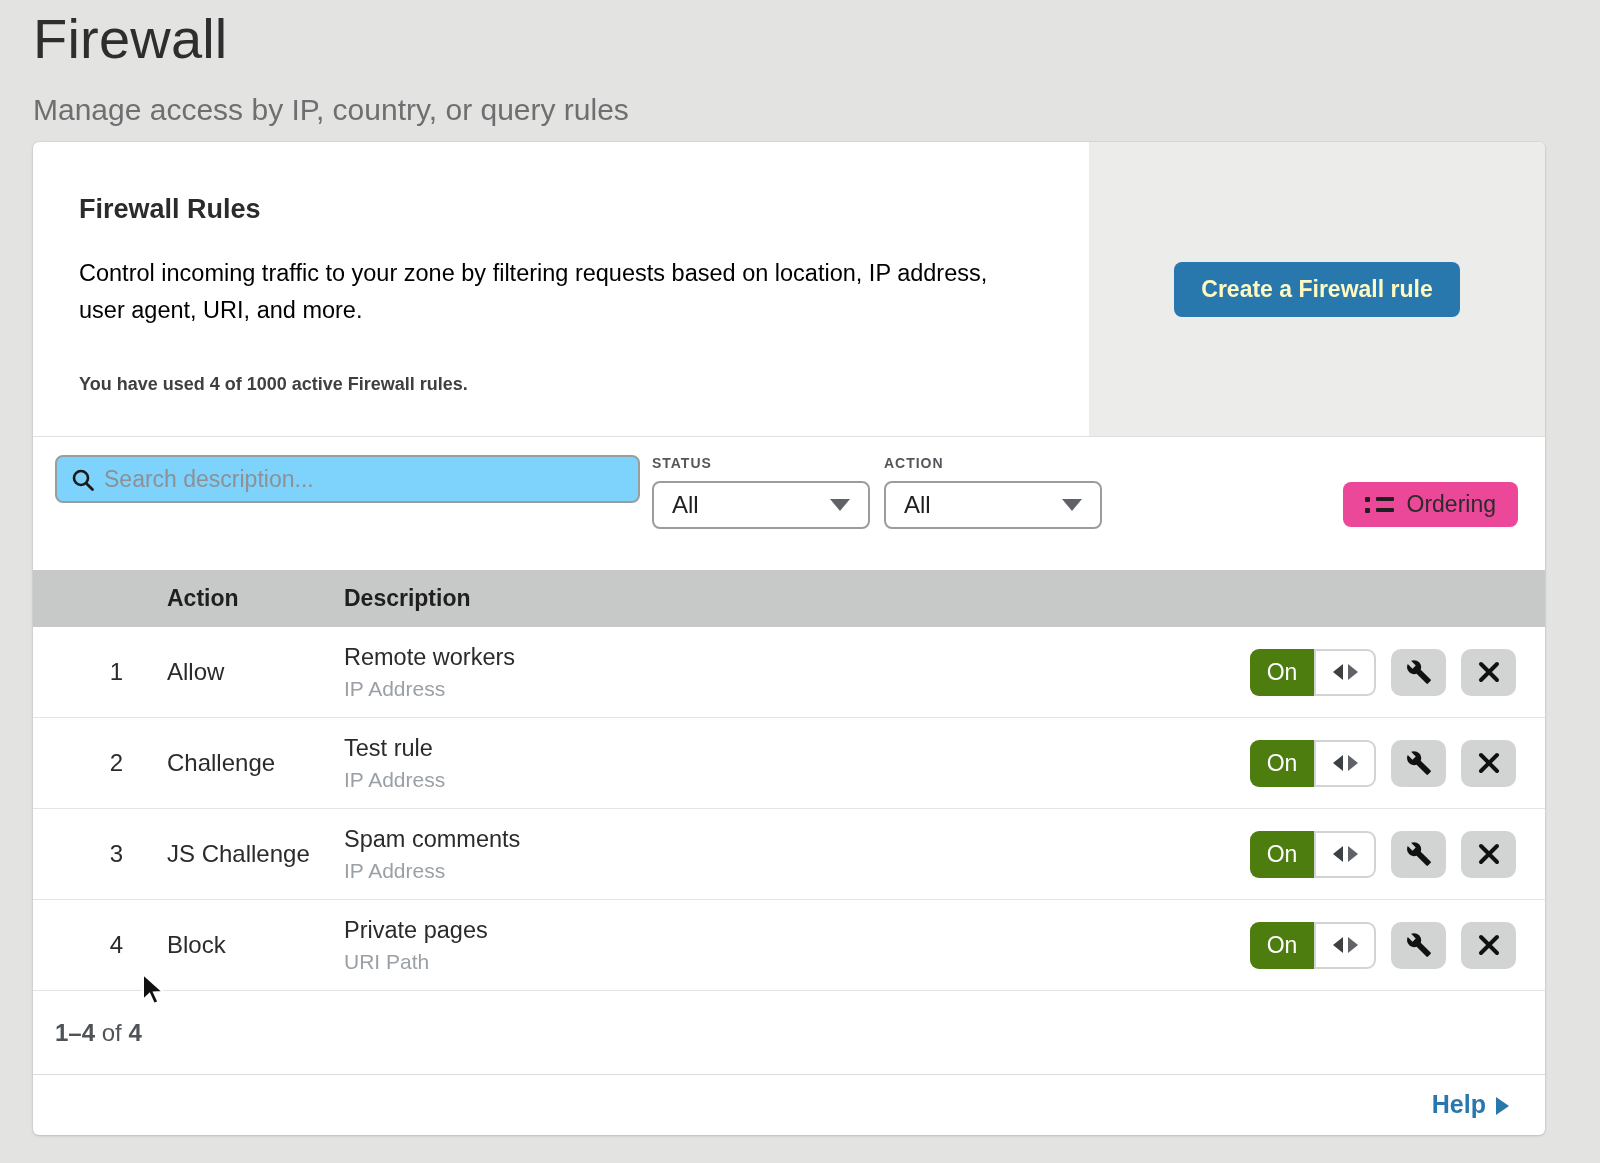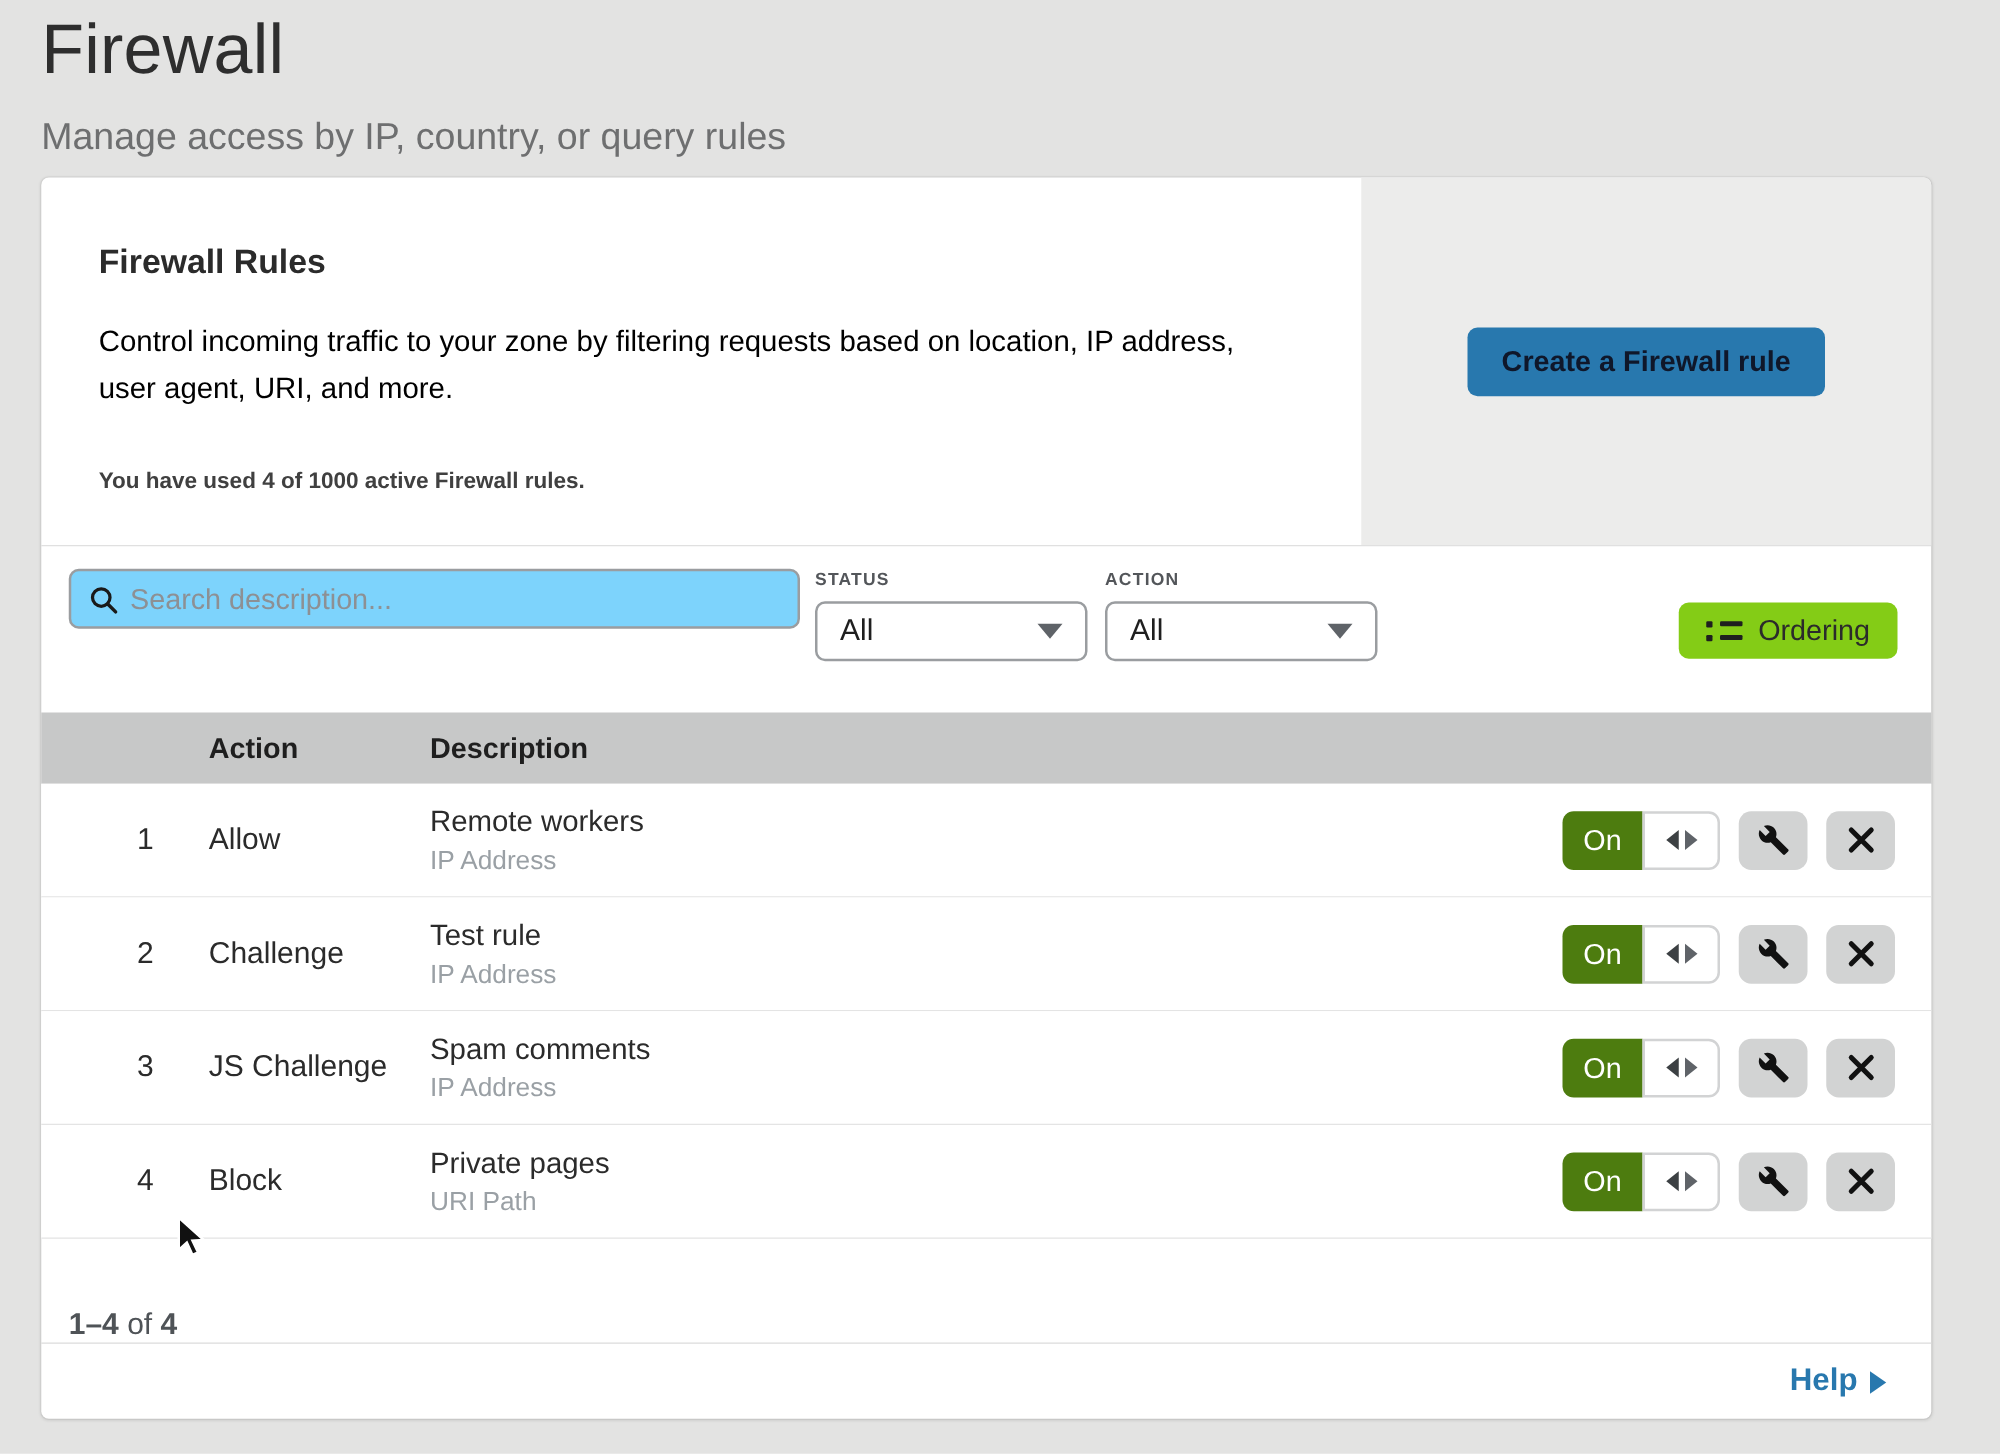--- a/index.html
+++ b/index.html
@@ -27,21 +27,21 @@
   .card-top { display:flex; height:295px; border-bottom:1px solid #e0e0e0; }
   .card-top-left { flex:1; padding:52px 40px 0 46px; }
   .rules-heading { font-size:27px; font-weight:700; color:#2b2b2b; margin-bottom:30px; }
   .rules-desc { font-size:23.5px; color:#000000; line-height:1.56; max-width:950px; margin-bottom:46px; }
   .rules-usage { font-size:18px; font-weight:700; color:#404040; }
   .card-top-right {
     width:456px; background:#ececeb; border-radius:0 6px 0 0;
     display:flex; align-items:center; justify-content:center;
   }
   .create-btn {
-    background:#2878ae; color:#0f172a; border:none; cursor:pointer;
+    background:#2878ae; color:#fef9c3; border:none; cursor:pointer;
     font-family:inherit; font-size:23px; font-weight:600;
     padding:14px 27px; border-radius:8px;
   }
 
   
   .filters { position:relative; height:133px; }
   .filter-group { position:absolute; top:18px; }
   .filter-label { font-size:14px; font-weight:700; color:#53565a; letter-spacing:.07em; margin-bottom:10px; }
   .search-group { left:22px; width:585px; }
   .status-group { left:619px; width:218px; }
@@ -60,21 +60,21 @@
     height:48px; border:2px solid #9a9da0; border-radius:8px; background:#fff;
     display:flex; align-items:center; justify-content:space-between;
     padding:0 18px; font-size:24px; color:#1f1f1f; cursor:pointer;
   }
   .caret-down {
     width:0; height:0; border-left:10px solid transparent; border-right:10px solid transparent;
     border-top:12px solid #5f6368;
   }
   .ordering-btn {
     position:absolute; right:27px; top:45px; height:45px;
-    background:#84cc16; border:none; border-radius:8px; cursor:pointer;
+    background:#ec4899; border:none; border-radius:8px; cursor:pointer;
     display:flex; align-items:center; gap:13px; padding:0 22px;
     font-family:inherit; font-size:23px; color:#2b2b2b;
   }
   .ordering-icon { display:flex; flex-direction:column; gap:6px; }
   .ordering-icon .row { display:flex; align-items:center; gap:6px; }
   .ordering-icon .dot { width:5px; height:5px; background:#1f1f1f; border-radius:1px; }
   .ordering-icon .bar { width:18px; height:4px; background:#1f1f1f; border-radius:1px; }
 
   
   .table-header {
@@ -103,21 +103,21 @@
     display:flex; align-items:center; justify-content:center; gap:5px;
   }
   .tri-left { width:0; height:0; border-top:8px solid transparent; border-bottom:8px solid transparent; border-right:10px solid #3c4043; }
   .tri-right { width:0; height:0; border-top:8px solid transparent; border-bottom:8px solid transparent; border-left:10px solid #5f6368; }
   .icon-btn {
     width:55px; height:47px; background:#d2d3d3; border:none; border-radius:10px;
     display:flex; align-items:center; justify-content:center; cursor:pointer;
   }
 
   
-  .table-footer { height:84px; display:flex; align-items:flex-end; border-bottom:1px solid #dcdcdc; }
+  .table-footer { height:84px; display:flex; align-items:center; border-bottom:1px solid #dcdcdc; }
   .pagination { padding-left:22px; font-size:24px; color:#4f5357; }
   .pagination .strong { font-weight:700; }
   .help-row { height:59px; display:flex; align-items:center; justify-content:flex-end; padding-right:36px;font-weight:bold; }
   .help-link { color:#2878ae; font-size:25px; text-decoration:none; display:flex; align-items:center; gap:10px; cursor:pointer; }
   .help-arrow { width:0; height:0; border-top:9px solid transparent; border-bottom:9px solid transparent; border-left:13px solid #2878ae; margin-top:2px; }
 
   
   .cursor { position:absolute; left:140px; top:973px; pointer-events:none; }
 </style>
 </head>

